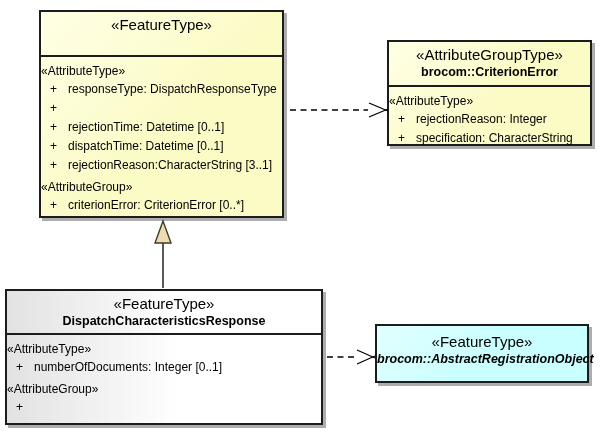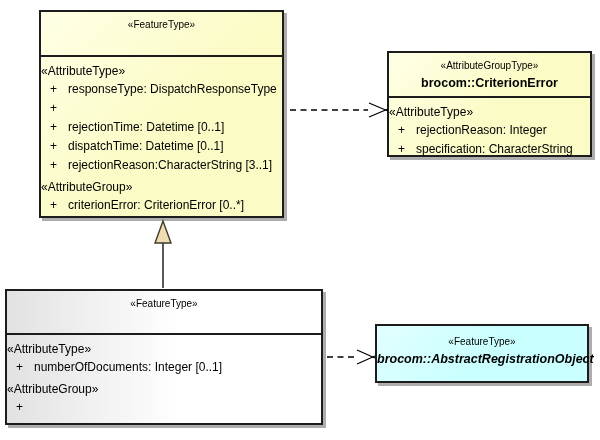--- a/index.html
+++ b/index.html
@@ -36,21 +36,21 @@
   }
   .fill-cyan {
     background: linear-gradient(135deg, var(--cyan_light, #e2ffff) 0%, var(--cyan, #caffff) 50%);
   }
   .box-header {
     text-align: center;
     box-sizing: border-box;
   }
   .box-header.divided { border-bottom: 2px solid var(--border, #1c1c1c); }
   .stereotype {
-    font-size: 10px;
+    font-size: 15px;
     line-height: 16px;
     padding-top: 5px;
   }
   .class-name {
     font-size: 12.5px;
     font-weight: bold;
     line-height: 19px;
   }
   .class-name.italic { font-style: italic; }
   .box-body { padding-top: 2px; }
@@ -67,21 +67,21 @@
   }
   .attr-row .vis {
     box-sizing: border-box;
     width: 27px;
     padding-left: 9px;
     flex: 0 0 27px;
   }
   
   #box-dispatch-response      { left: 39px;  top: 10px;  width: 245px; height: 208px; }
   #box-dispatch-response .box-header { height: 45px; }
-  #box-criterion-error        { left: 387px; top: 51px;  width: 205px; height: 106px; }
+  #box-criterion-error        { left: 387px; top: 40px;  width: 205px; height: 106px; }
   #box-criterion-error .box-header { height: 45px; }
   #box-dispatch-characteristics { left: 5px; top: 289px; width: 318px; height: 136px; }
   #box-dispatch-characteristics .box-header { height: 44px; }
   #box-abstract-registration  { left: 375px; top: 324px; width: 214px; height: 59px; }
   #box-abstract-registration .stereotype { padding-top: 8px; }
 </style>
 </head>
 <body>
 
 <div id="canvas">
@@ -153,20 +153,21 @@
       <div class="attr-row">
         <span class="vis">+</span>
         <span class="attr-text">specification: CharacterString</span>
       </div>
     </div>
   </div>
 
   <div class="uml-box fill-gray" id="box-dispatch-characteristics">
     <div class="box-header divided">
       <div class="stereotype">«FeatureType»</div>
+      <div class="class-name">DispatchCharacteristicsResponse</div>
     </div>
     <div class="box-body">
       <div class="section-label">«AttributeType»</div>
       <div class="attr-row">
         <span class="vis">+</span>
         <span class="attr-text">numberOfDocuments: Integer [0..1]</span>
       </div>
       <div class="section-label">«AttributeGroup»</div>
       <div class="attr-row">
         <span class="vis">+</span>

